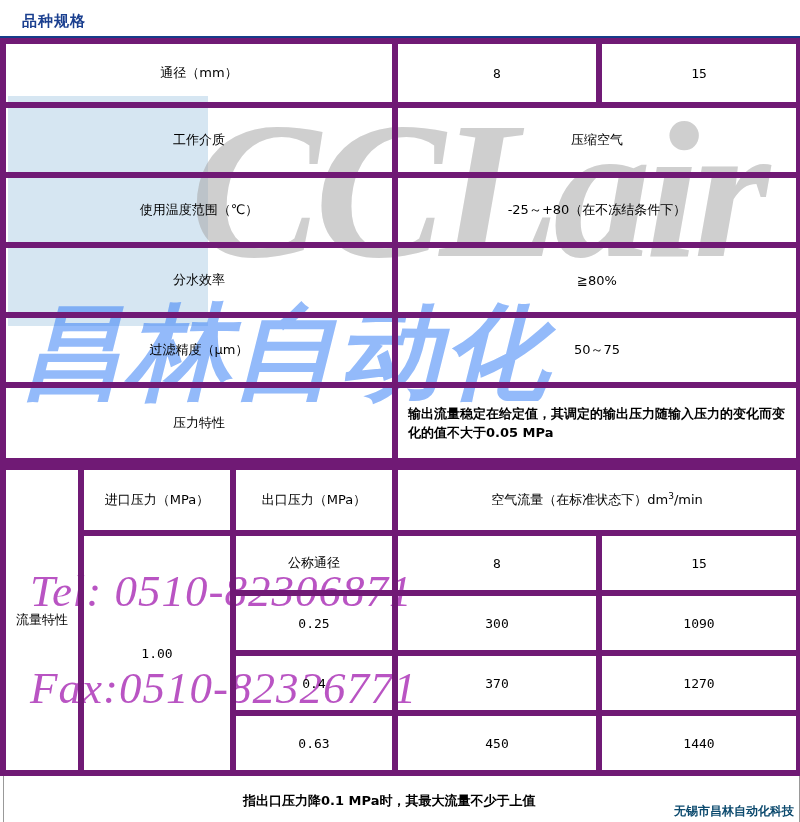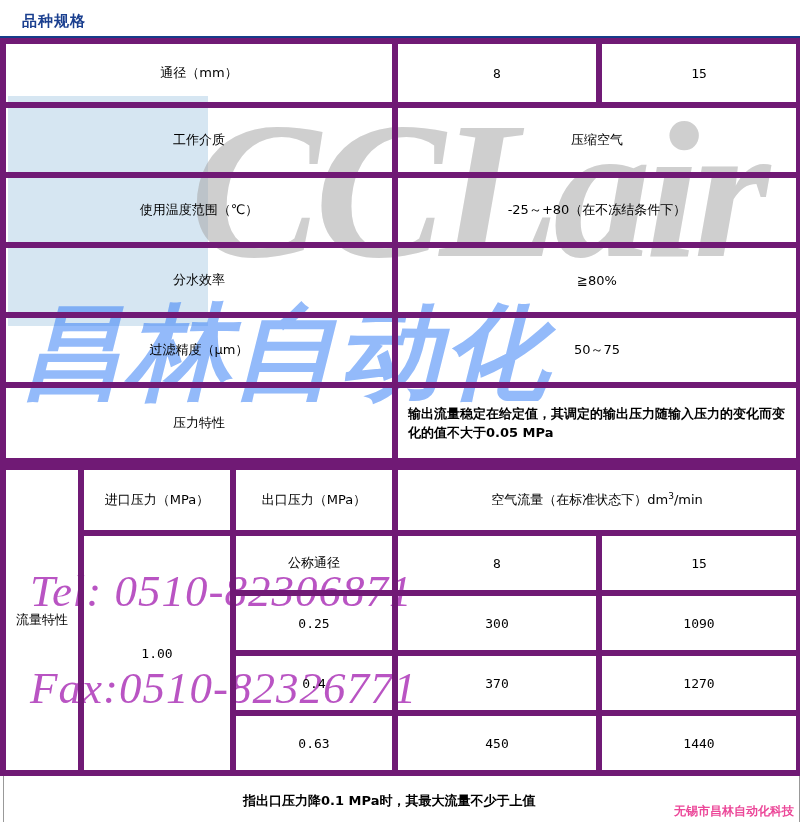--- a/index.html
+++ b/index.html
@@ -125,21 +125,21 @@
     font-size: 9px;
     vertical-align: super;
   }
   .footer-note {
     position: absolute;
     right: 6px;
     bottom: 2px;
     font-family: "DejaVu Sans", sans-serif;
     font-weight: bold;
     font-size: 12px;
-    color: #ec4899;
+    color: #0c4a6e;
     z-index: 20;
   }
 </style>
 </head>
 <body>
 
 <div class="wm-layer">
   <div class="wm-square"></div>
   <div class="wm-ccl">CCLair</div>
   <div class="wm-cn">昌林自动化</div>

